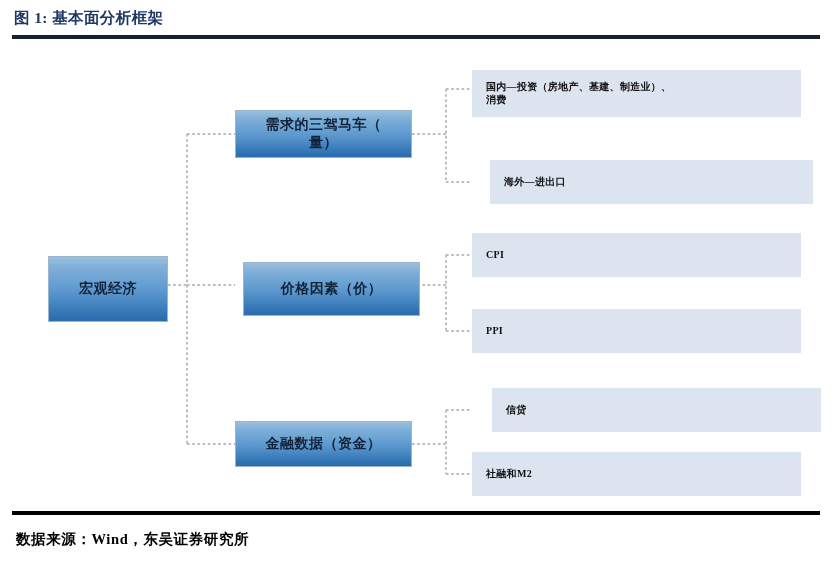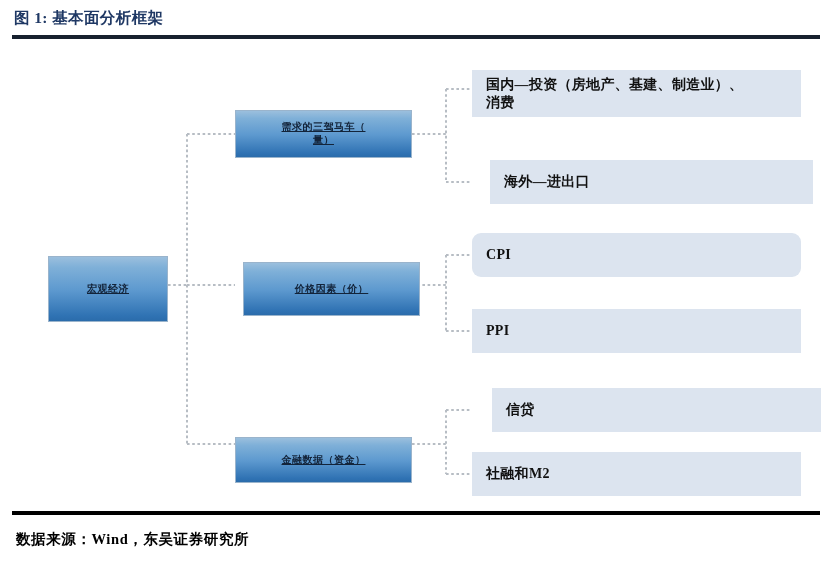--- a/index.html
+++ b/index.html
@@ -48,34 +48,33 @@
     align-items:center;
     line-height:1.28;
   }
   .node-primary{            
     justify-content:center;
     background:linear-gradient(to bottom,#9bbfdd 0%,#7fb0d8 16%,#5d99cf 52%,#2f72b3 92%,#2b6cab 100%);
     border:1px solid #9ab4cc;
     color:#13243a;
     font-family:"Liberation Serif","DejaVu Serif",serif;
     font-weight:bold;
-    font-size:10px;
+    font-size:14px;
     letter-spacing:.5px;
     box-shadow:0 0 0 0 rgba(0,0,0,0);
-    text-decoration:underline;
   }
   .node-leaf{               
     justify-content:flex-start;
     text-align:left;
     background:#dce4ef;
     border:0;
     color:#111111;
     font-family:"Liberation Serif","DejaVu Serif",serif;
     font-weight:bold;
-    font-size:14px;
+    font-size:10px;
     letter-spacing:.3px;
     padding-left:14px;
     padding-right:16px;
   }
   .node-leaf .leaf-text{display:block;}
 </style>
 </head>
 <body>
 
 <div id="figure-root">
@@ -117,36 +116,36 @@
 
     <div class="node node-primary" style="left:235px;top:68px;width:177px;height:48px;flex-direction:column;justify-content:center;">
       <span>需求的三驾马车（</span>
       <span>量）</span>
     </div>
 
     <div class="node node-primary" style="left:235px;top:220px;width:177px;height:54px;margin-left:8px;">
       <span>价格因素（价）</span>
     </div>
 
-    <div class="node node-primary" style="left:235px;top:379px;width:177px;height:46px;margin-top:16px;">
+    <div class="node node-primary" style="left:235px;top:379px;width:177px;height:46px;">
       <span>金融数据（资金）</span>
     </div>
 
     <div class="node node-leaf" style="left:472px;top:28px;width:329px;height:47px;align-items:center;">
       <span>
         <span class="leaf-text">国内—投资（房地产、基建、制造业）、</span>
         <span class="leaf-text">消费</span>
       </span>
     </div>
 
     <div class="node node-leaf" style="left:490px;top:118px;width:323px;height:44px;">
       <span class="leaf-text">海外—进出口</span>
     </div>
 
-    <div class="node node-leaf" style="left:472px;top:191px;width:329px;height:44px;border-radius:9px;">
+    <div class="node node-leaf" style="left:472px;top:191px;width:329px;height:44px;">
       <span class="leaf-text">CPI</span>
     </div>
 
     <div class="node node-leaf" style="left:472px;top:267px;width:329px;height:44px;">
       <span class="leaf-text">PPI</span>
     </div>
 
     <div class="node node-leaf" style="left:472px;top:346px;width:329px;height:44px;margin-left:20px;">
       <span class="leaf-text">信贷</span>
     </div>

